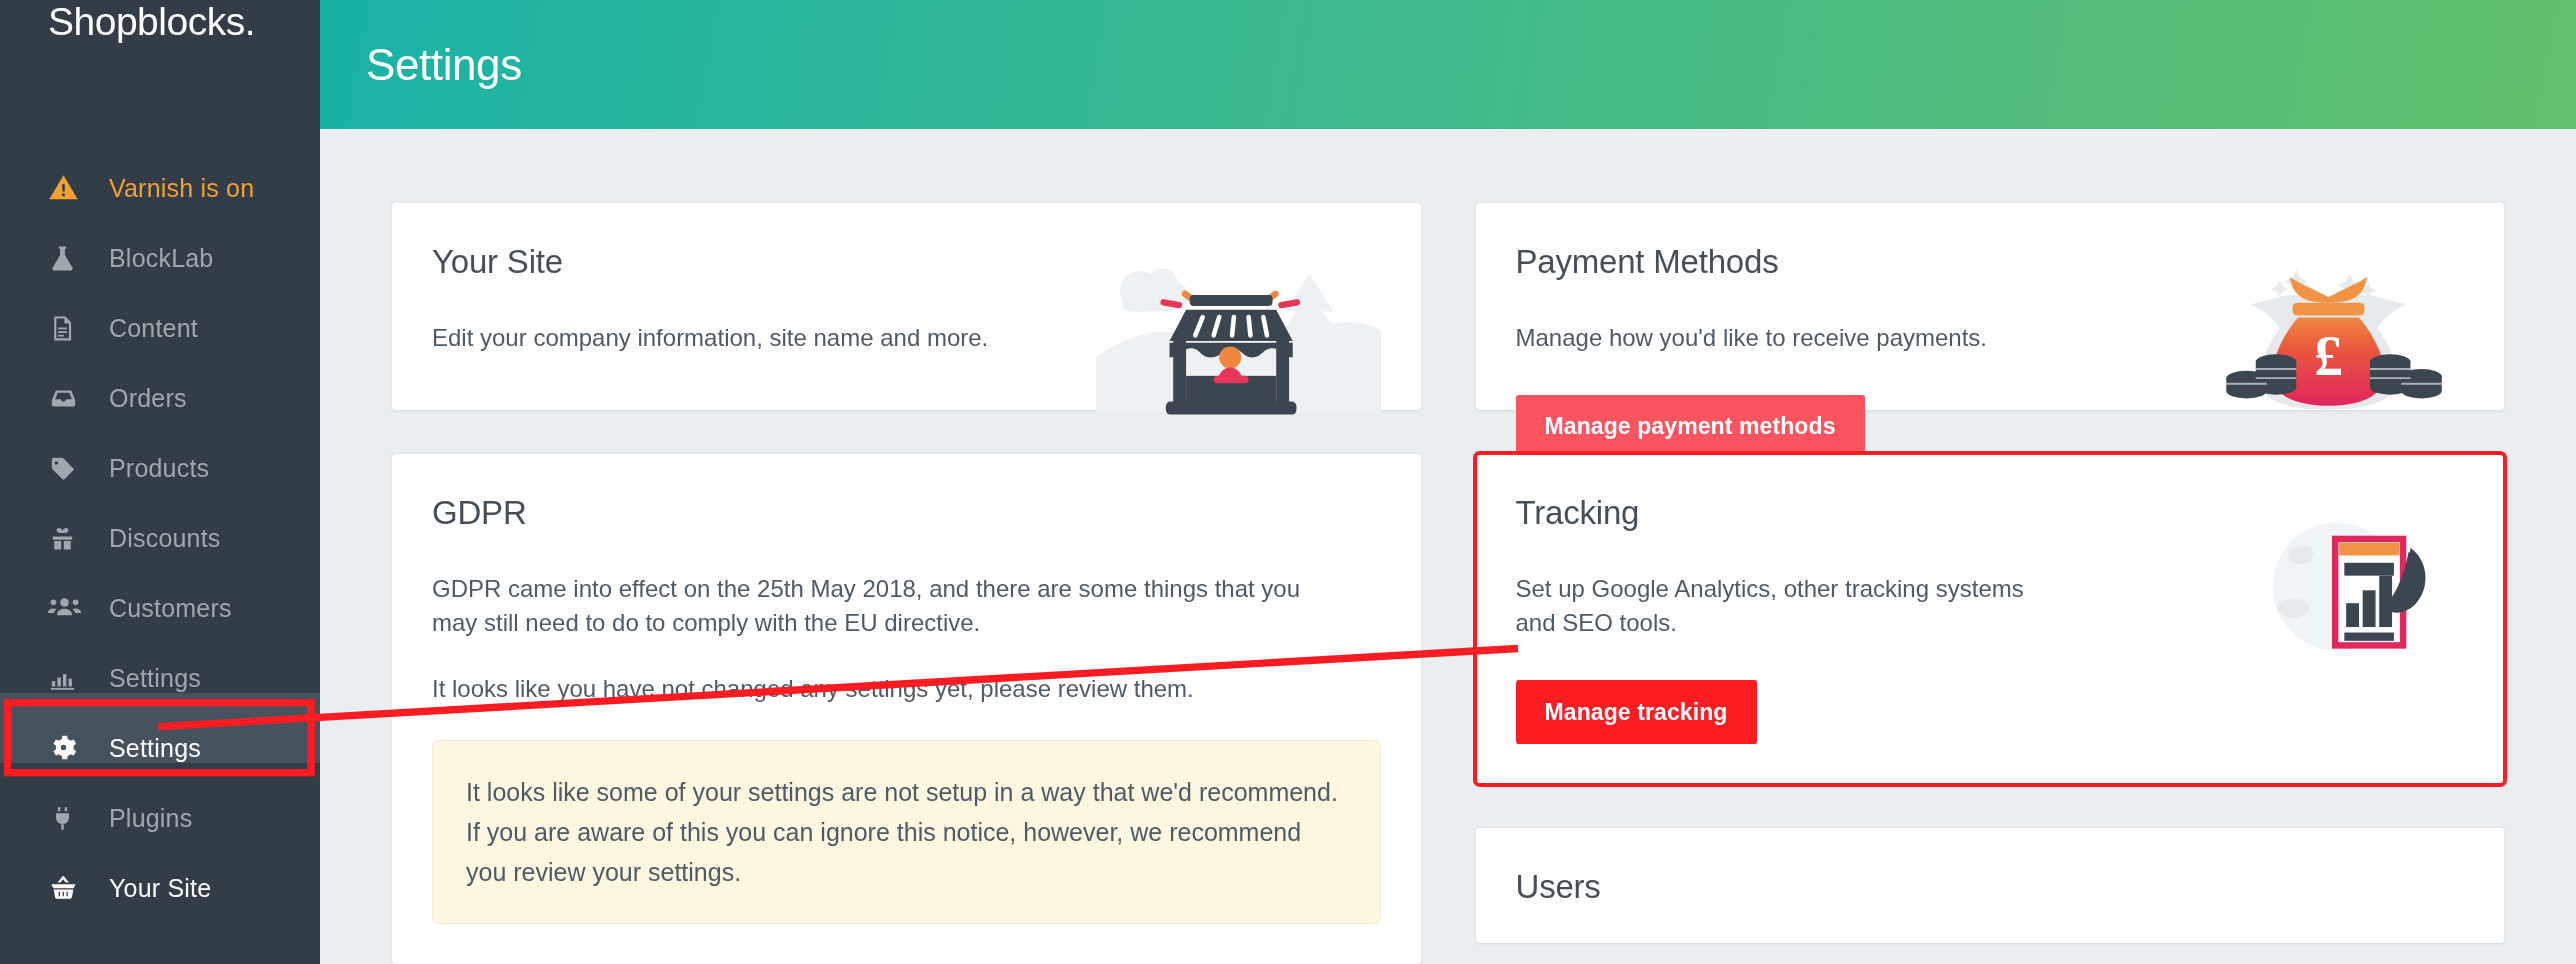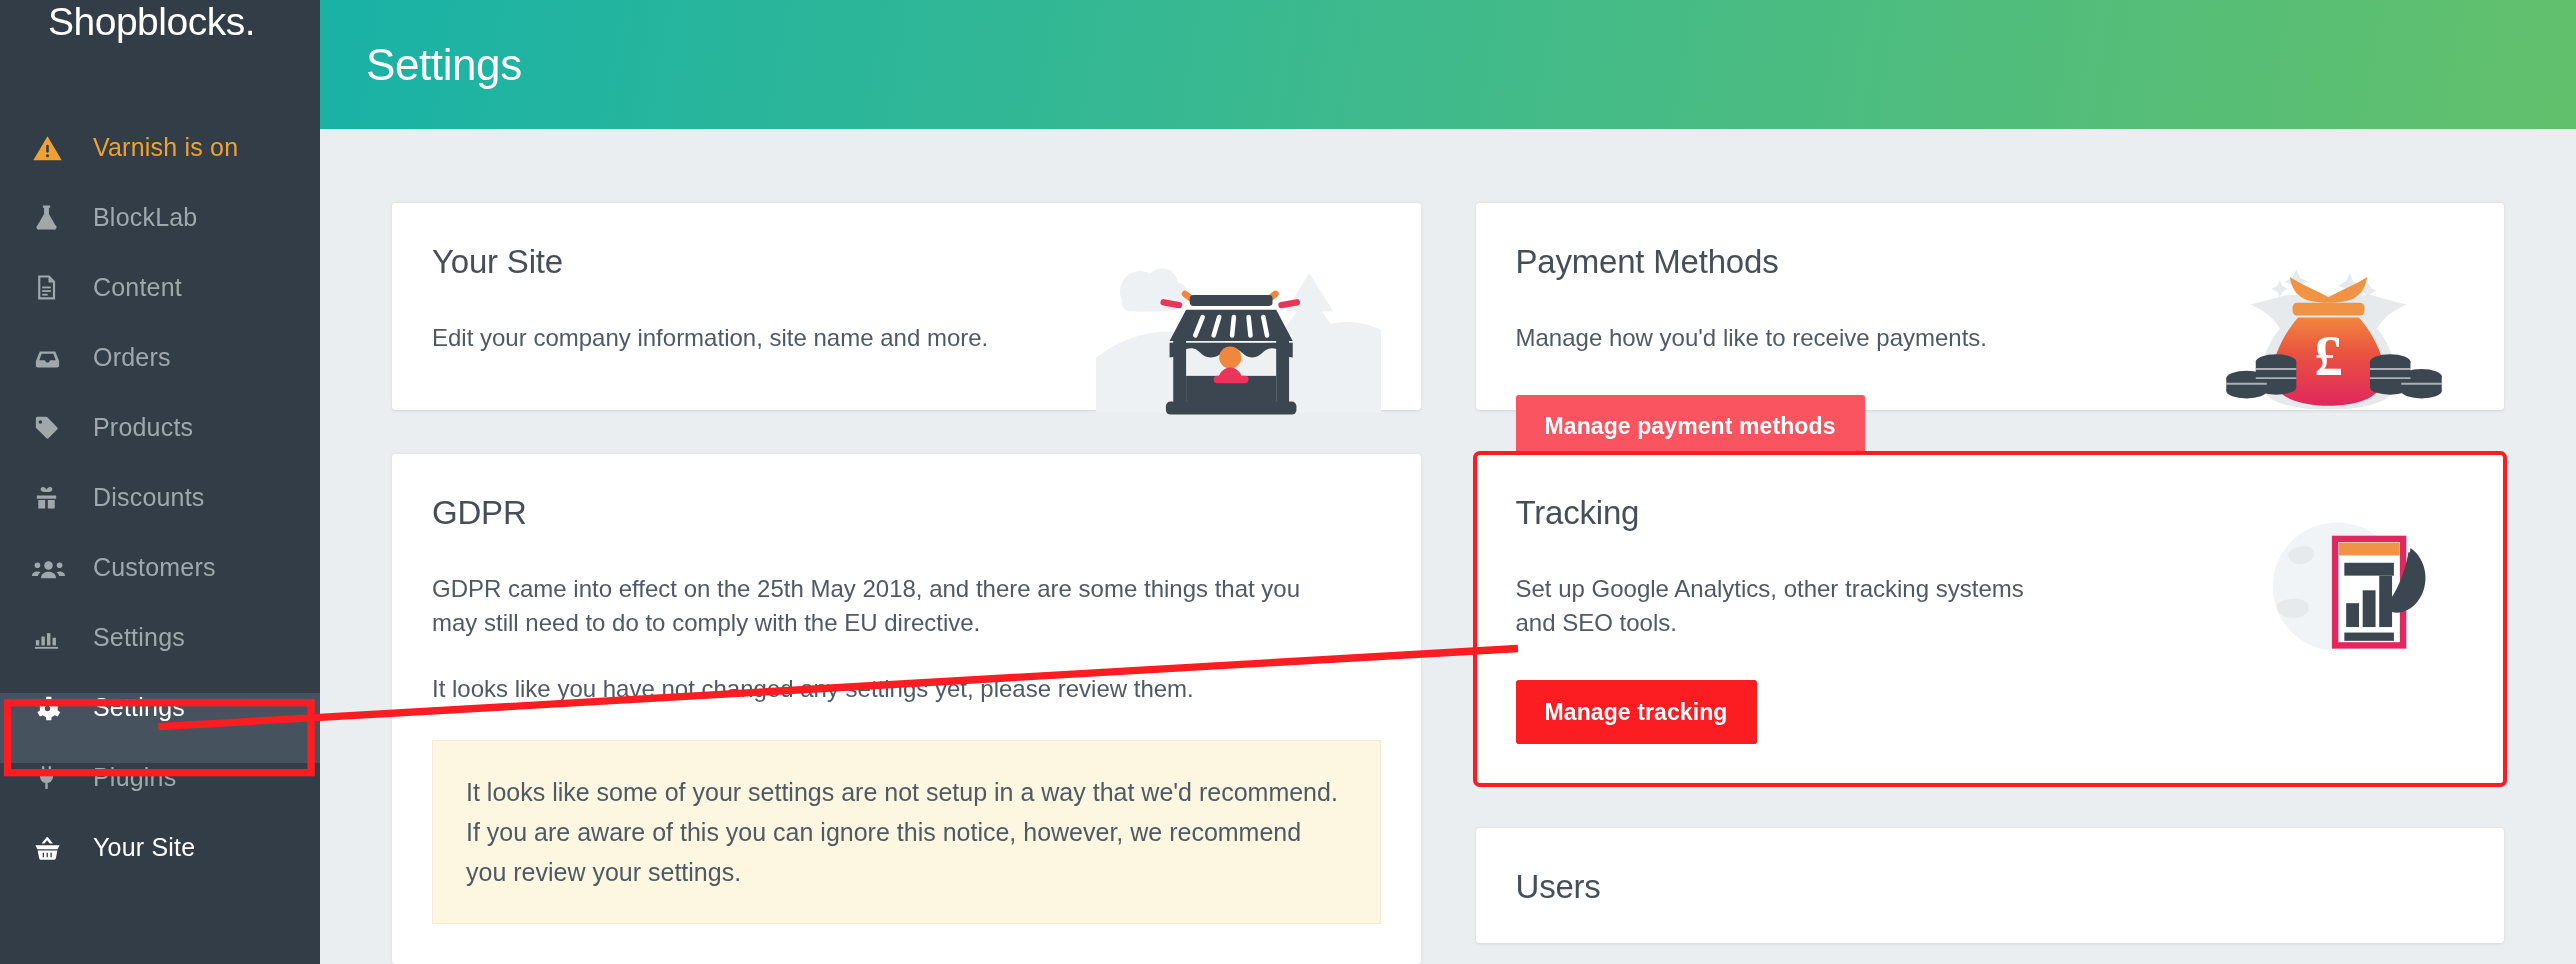--- a/index.html
+++ b/index.html
@@ -39,22 +39,22 @@
     letter-spacing: -0.5px;
   }
 
   .nav {
     padding-top: 3.7px;
   }
 
   .nav-item {
     height: 70px;
     display: flex;
-    align-items: flex-start;
-    padding-left: 32px;
+    align-items: flex-end;
+    padding-left: 48px;
     color: #a0a8ae;
     font-size: 25px;
     font-weight: 400;
     letter-spacing: 0.2px;
     position: relative;
   }
 
   .nav-item .nav-icon {
     width: 37px;
     min-width: 37px;
@@ -157,21 +157,21 @@
   .art-site { right: 40px; top: 44px; }
   
   .art-money { right: 42px; top: 48px; }
   
   .art-track { right: 55px; top: 57px; }
 
   
   .notice {
     background: #fdf6e1;
     border: 0.9px solid #f3ecd6;
-    border-radius: 0;
+    border-radius: 6px;
     padding: 31px 33px;
     font-size: 25px;
     line-height: 1.6;
     color: #4f5a64;
     margin-top: 27px;
   }
 
   .card.gdpr .card-desc { margin-bottom: 31px; }
   .card.gdpr .card-desc2 { margin-bottom: 33px; }
 

